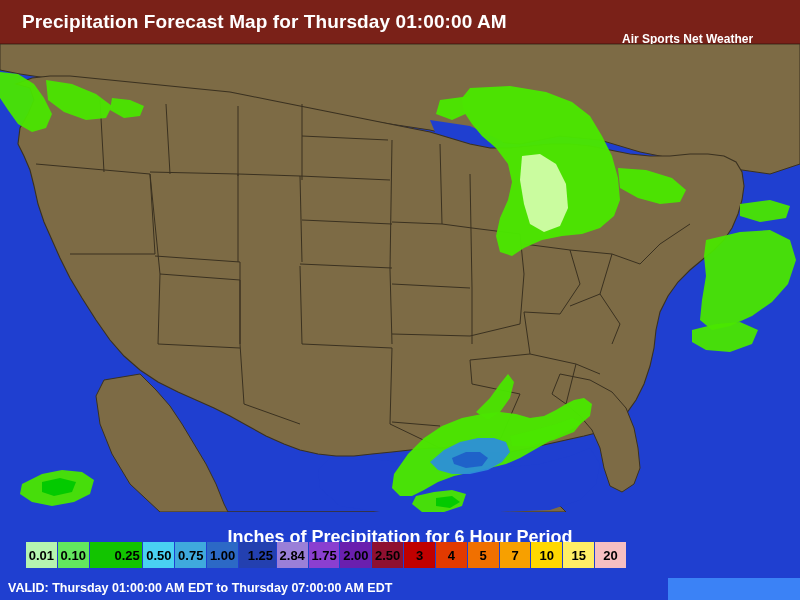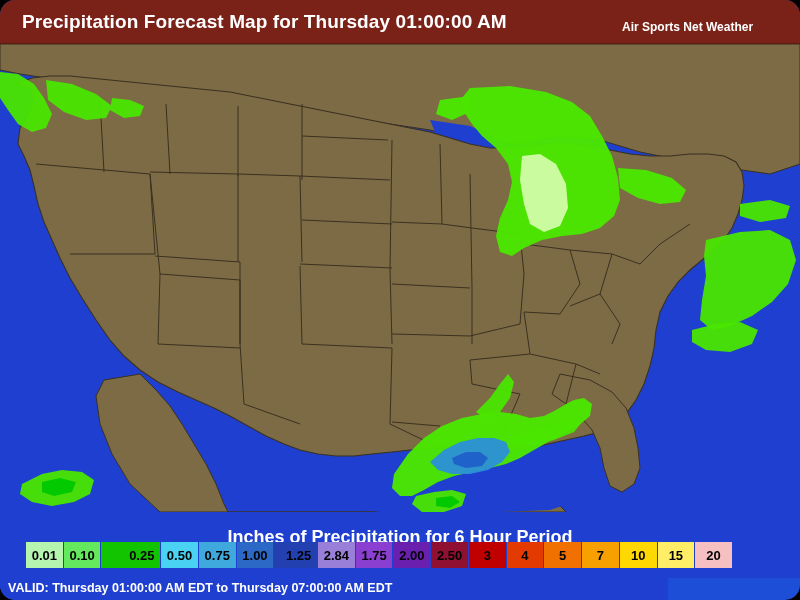--- a/index.html
+++ b/index.html
@@ -8,22 +8,21 @@
     background: #000;
   }
   body {
     font-family: "Liberation Sans", sans-serif;
   }
   #app {
     position: relative;
     width: 800px;
     height: 600px;
     overflow: hidden;
-    background: #1d4ed8;
-    border-radius: 15px;
+    background: #3b82f6;
   }
 
   
   .titlebar {
     position: absolute;
     left: 0; top: 0;
     width: 800px;
     height: 44px;
     background: #7a2118;
     border-bottom: 1px solid #5d1a12;
@@ -35,21 +34,21 @@
     top: 11px;
     color: #ffffff;
     font-size: 19px;
     font-weight: bold;
     letter-spacing: 0.1px;
     white-space: nowrap;
   }
   .brand-text {
     position: absolute;
     left: 622px;
-    top: 20px;
+    top: 32px;
     color: #ffffff;
     font-size: 12px;
     font-weight: bold;
     white-space: nowrap;
   }
 
   
   .map {
     position: absolute;
     left: 0;
@@ -76,21 +75,21 @@
     width: 800px;
     text-align: center;
     color: #ffffff;
     font-size: 18px;
     font-weight: bold;
   }
   .legend-scale {
     position: absolute;
     left: 26px;
     top: 30px;
-    width: 706px;
+    width: 600px;
     height: 26px;
     display: flex;
   }
   .legend-cell {
     flex: 1 1 0;
     height: 26px;
     display: flex;
     align-items: center;
     justify-content: center;
     font-size: 13px;

